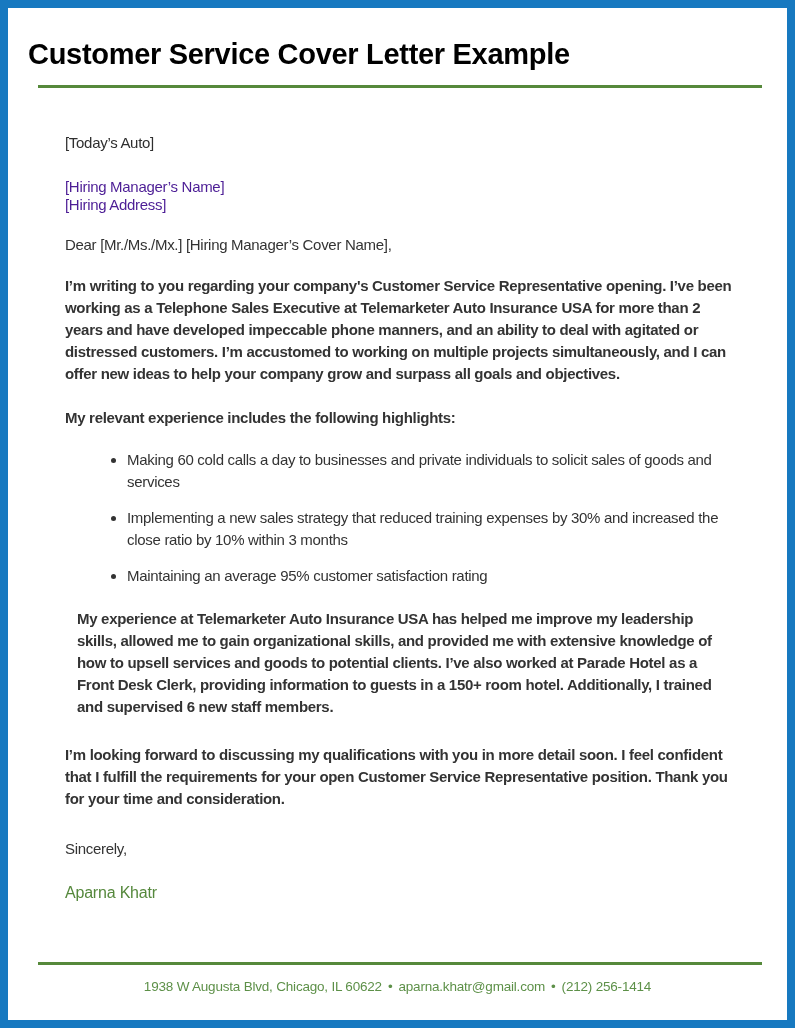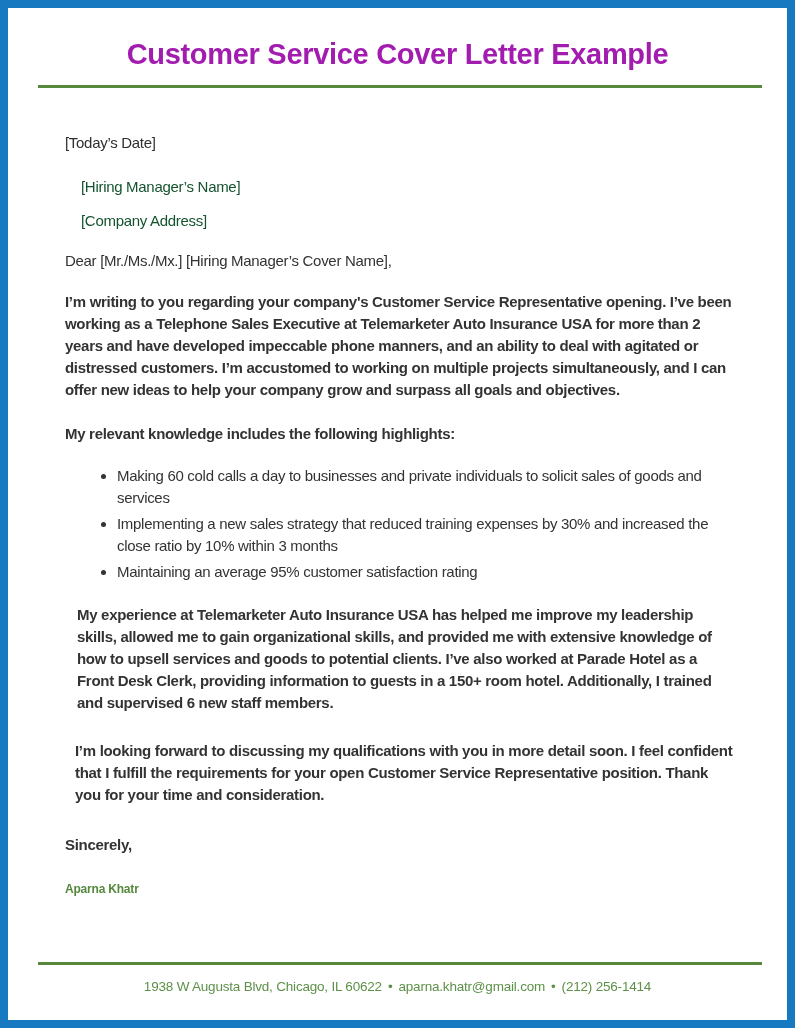--- a/index.html
+++ b/index.html
@@ -13,25 +13,24 @@
     width: 795px;
     height: 1028px;
     box-sizing: border-box;
     border: 8px solid #1779c0;
     background: #ffffff;
     overflow: hidden;
   }
   
   .doc-title {
     margin: 30px 20px 0 20px;
-    text-align: center;
     font-size: 29px;
     line-height: 33px;
     font-weight: bold;
-    color: #a21caf;
+    color: #000000;
     letter-spacing: -0.3px;
   }
   .title-rule {
     height: 3px;
     background: #56893b;
     margin: 14px 25px 0 30px;
     border: none;
   }
   
   .content {
@@ -42,43 +41,43 @@
     letter-spacing: -0.3px;
   }
   .date-line {
     margin: 44px 0 0 0;
     color: #2f2f2f;
   }
   .recipient-block {
     margin: 24px 0 0 0;
   }
   .recipient-block p {
-    margin: 16px;
+    margin: 0;
     line-height: 18px;
-    color: #14532d;
+    color: #4c1d95;
   }
   .salutation { margin: 20px 0 0 0; }
   .para { margin: 19px 0 0 0; font-weight: bold; }
   .para-intro { margin: 19px 0 0 0; }
   .para-highlights { margin: 22px 0 0 0; }
   .highlight-list {
     margin: 20px 0 0 0;
     padding: 0 0 0 48px;
   }
   .highlight-list li {
-    margin: 4px;
+    margin: 14px;
     line-height: 22px;
   }
   .para-experience { margin: 21px 0 0 12px; }
-  .para-closing { margin: 26px 0 0 10px; }
-  .signoff { margin: 28px 0 4px 0; font-weight: bold; }
+  .para-closing { margin: 26px 0 0 0; }
+  .signoff { margin: 28px 0 4px 0; }
   .signature {
     margin: 22px 0 0 0;
-    font-size: 12px;
-    font-weight: bold;
+    font-size: 16px;
+    font-weight: normal;
     color: #55883c;
     letter-spacing: -0.2px;
   }
   
   .footer {
     position: absolute;
     left: 0;
     right: 0;
     bottom: 0;
   }
@@ -101,32 +100,32 @@
 </head>
 <body>
 
 <div class="page">
 
   <h1 class="doc-title">Customer Service Cover Letter Example</h1>
   <div class="title-rule"></div>
 
   <div class="content">
 
-    <p class="date-line">[Today’s Date]</p>
+    <p class="date-line">[Today’s Auto]</p>
 
     <div class="recipient-block">
       <p>[Hiring Manager’s Name]</p>
-      <p>[Company Address]</p>
+      <p>[Hiring Address]</p>
     </div>
 
     <p class="salutation">Dear [Mr./Ms./Mx.] [Hiring Manager’s Cover Name],</p>
 
     <p class="para para-intro">I’m writing to you regarding your company's Customer Service Representative opening. I’ve been working as a Telephone Sales Executive at Telemarketer Auto Insurance USA for more than 2 years and have developed impeccable phone manners, and an ability to deal with agitated or distressed customers. I’m accustomed to working on multiple projects simultaneously, and I can offer new ideas to help your company grow and surpass all goals and objectives.</p>
 
-    <p class="para para-highlights">My relevant knowledge includes the following highlights:</p>
+    <p class="para para-highlights">My relevant experience includes the following highlights:</p>
 
     <ul class="highlight-list">
       <li>Making 60 cold calls a day to businesses and private individuals to solicit sales of goods and services</li>
       <li>Implementing a new sales strategy that reduced training expenses by 30% and increased the close ratio by 10% within 3 months</li>
       <li>Maintaining an average 95% customer satisfaction rating</li>
     </ul>
 
     <p class="para para-experience">My experience at Telemarketer Auto Insurance USA has helped me improve my leadership skills, allowed me to gain organizational skills, and provided me with extensive knowledge of how to upsell services and goods to potential clients. I’ve also worked at Parade Hotel as a Front Desk Clerk, providing information to guests in a 150+ room hotel. Additionally, I trained and supervised 6 new staff members.</p>
 
     <p class="para para-closing">I’m looking forward to discussing my qualifications with you in more detail soon. I feel confident that I fulfill the requirements for your open Customer Service Representative position. Thank you for your time and consideration.</p>

